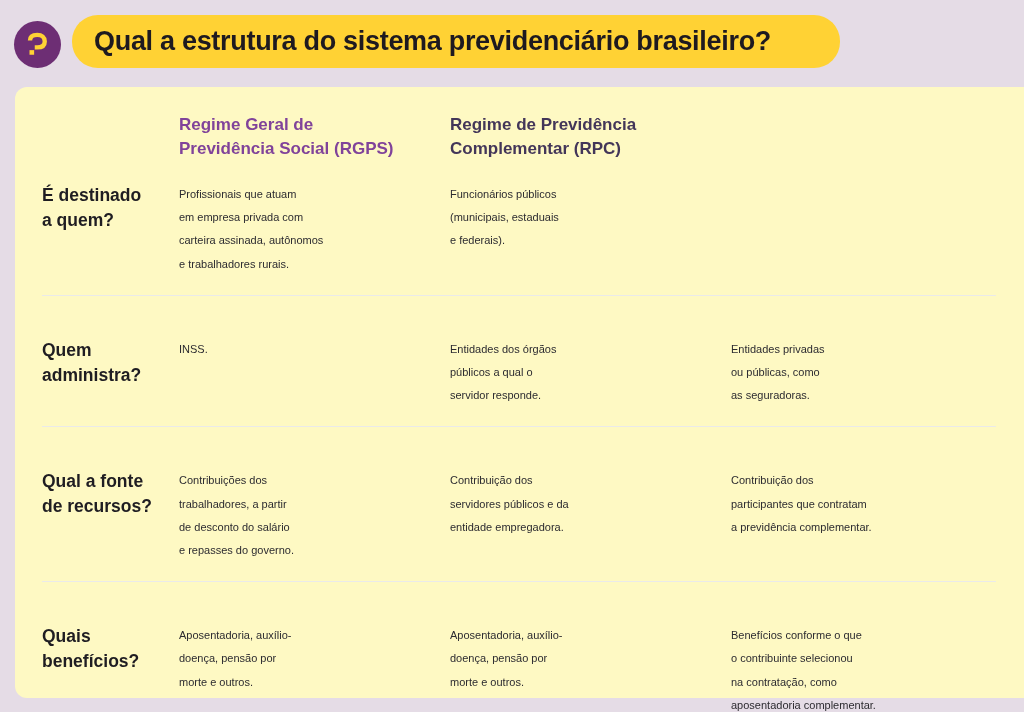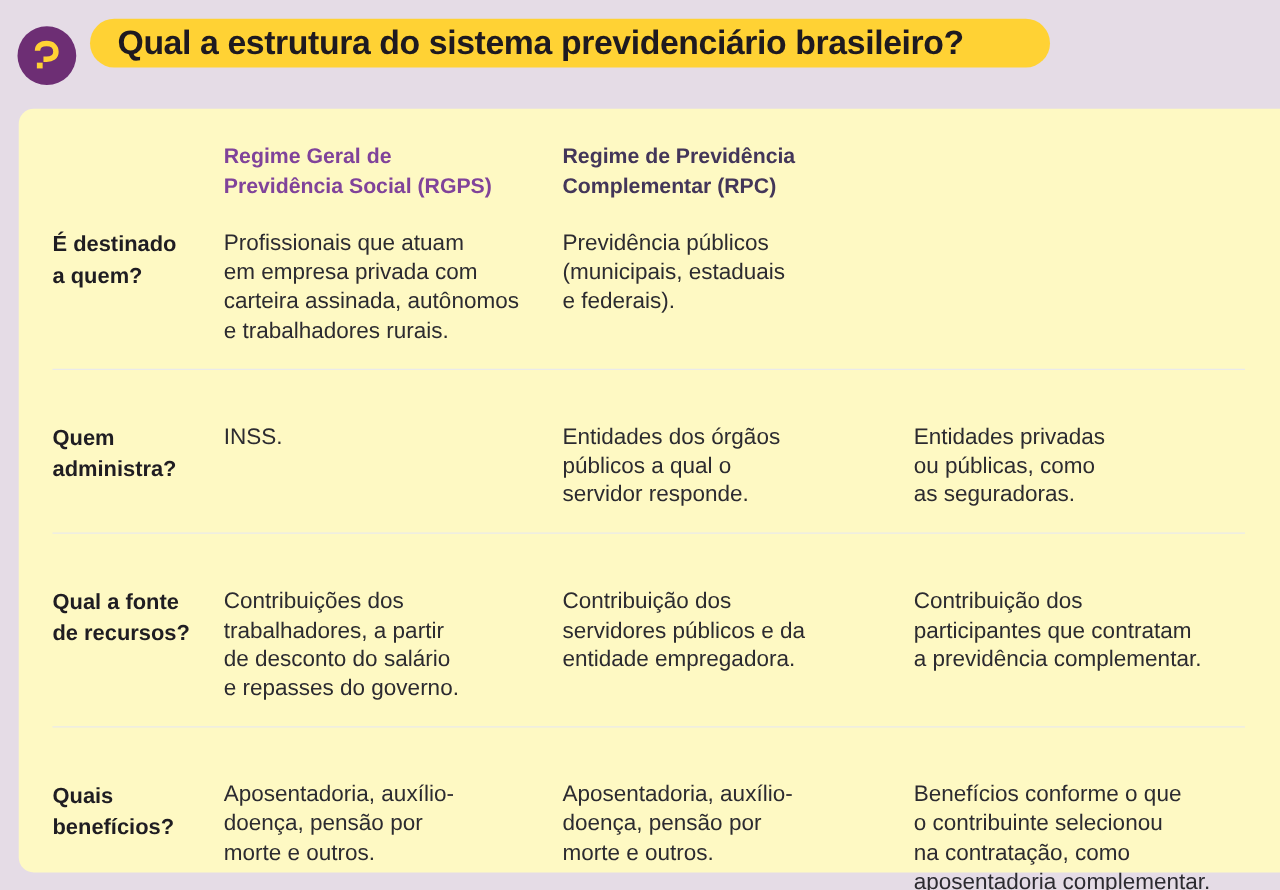--- a/index.html
+++ b/index.html
@@ -15,21 +15,21 @@
   .logo-circle {
     position: absolute; left: 14px; top: 21px;
     width: 47px; height: 47px; border-radius: 50%;
     background: #6D2E74;
     display: flex; align-items: center; justify-content: center;
   }
   .logo-circle svg { width: 30px; height: 30px; }
 
   .banner {
     position: absolute; left: 72px; top: 15px;
-    height: 39px; width: 768px;
+    height: 53px; width: 768px;
     background: #FFD234; border-radius: 26px;
     display: flex; align-items: center;
     padding-left: 22px;
   }
   .banner-title {
     font-size: 27px; font-weight: bold; color: #1E1A20;
     letter-spacing: -0.3px; white-space: nowrap;
   }
 
   
@@ -56,21 +56,21 @@
   .body-row + .body-row {
     border-top: 1px solid #EAEAEA;
     padding-top: 42px;
   }
 
   .row-label {
     font-size: 17.5px; font-weight: bold; color: #1F1D22;
     line-height: 25px; white-space: pre-line;
   }
   .cell {
-    font-size: 18px; color: #2C2B30;
+    font-size: 11px; color: #2C2B30;
     line-height: 23.2px; white-space: pre-line;
     padding-right: 10px;
   }
 </style>
 </head>
 <body style="background: rgb(229, 220, 230);">
 
 <div class="logo-circle" style="background: rgb(109, 46, 116);">
   <svg viewBox="0 0 24 24" aria-hidden="true">
     <path d="M5.6 8.4 C5.6 5.2 8.1 3.9 11.4 3.9 C15.1 3.9 17.4 5.9 17.4 9.1 C17.4 12.4 15 13.9 11.4 13.9 L9.4 13.9" fill="none" stroke="#FFD234" stroke-width="3.5"></path>
@@ -95,21 +95,21 @@
     <div>
 
     <div class="grid-row body-row">
     <div class="row-label">É destinado
 a quem?</div>
 
   <div class="cell">Profissionais que atuam
 em empresa privada com
 carteira assinada, autônomos
 e trabalhadores rurais.</div>
-          <div class="cell">Previdência públicos
+          <div class="cell">Funcionários públicos
 (municipais, estaduais
 e federais).</div>
         </div>
         <div class="grid-row body-row">
     <div class="row-label">Quem
 administra?</div>
 
   <div class="cell">INSS.</div>
           <div class="cell">Entidades dos órgãos
 públicos a qual o

